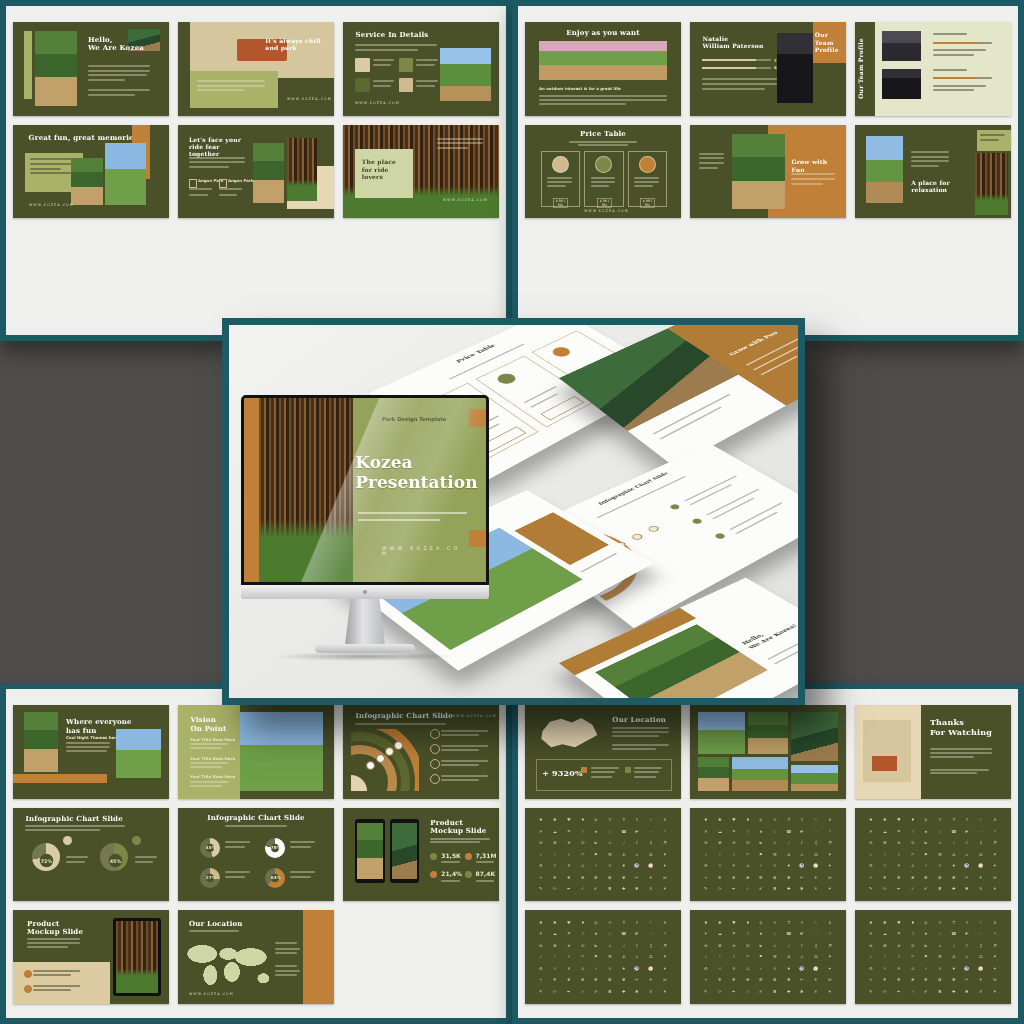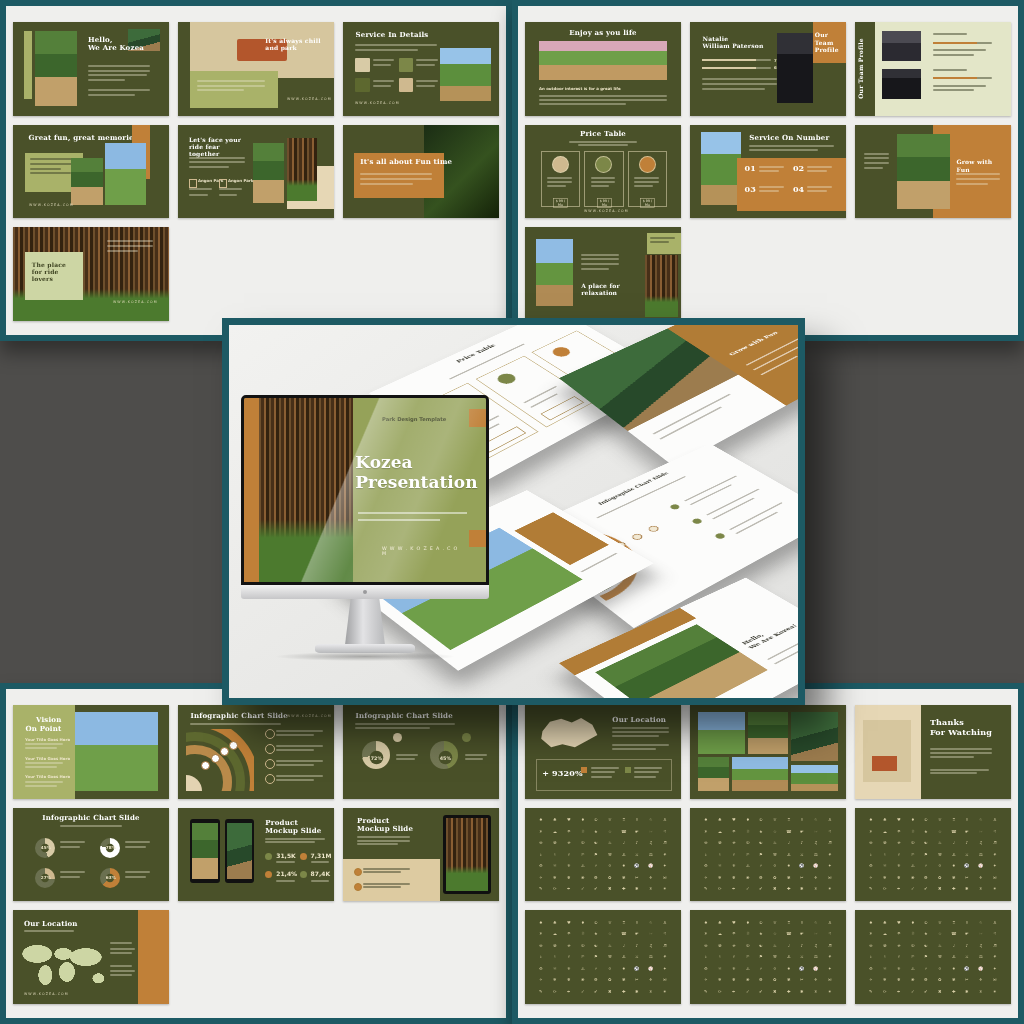--- a/index.html
+++ b/index.html
@@ -155,43 +155,35 @@
         <div style="position: absolute; left: 7%; top: 58%; width: 4%; height: 7%; border: 1px solid rgb(207, 185, 143);"></div>
         <div class="lbl" style="position: absolute; left: 13%; top: 57%;">Angon Park</div>
         <div class="ln" style="position: absolute; left: 7%; top: 68%; width: 15%;"></div>
         <div class="ln" style="position: absolute; left: 7%; top: 74%; width: 12%;"></div>
         <div style="position: absolute; left: 26%; top: 58%; width: 4%; height: 7%; border: 1px solid rgb(207, 185, 143);"></div>
         <div class="lbl" style="position: absolute; left: 32%; top: 57%;">Angon Park</div>
         <div class="ln" style="position: absolute; left: 26%; top: 68%; width: 15%;"></div>
         <div class="ln" style="position: absolute; left: 26%; top: 74%; width: 12%;"></div>
       </div>
       <div class="slide" style="position: relative;">
-        <div class="ph p-night" style="position: absolute; left: 52%; top: 0px; width: 48%; height: 100%;"></div>
-        <div class="bk-or" style="position: absolute; left: 7%; top: 30%; width: 58%; height: 48%;"></div>
-        <div class="h" style="position: absolute; left: 11%; top: 36%;">It's all about Fun time</div>
-        <div class="ln" style="position: absolute; left: 11%; top: 52%; width: 46%;"></div>
-        <div class="ln" style="position: absolute; left: 11%; top: 57%; width: 46%;"></div>
-        <div class="ln" style="position: absolute; left: 11%; top: 62%; width: 34%;"></div>
-      </div>
-      <div class="slide" style="position: relative;">
         <div class="ph p-forest" style="position: absolute; left: 0px; top: 0px; width: 100%; height: 100%;"></div>
         <div class="ln" style="position: absolute; left: 60%; top: 14%; width: 30%;"></div>
         <div class="ln" style="position: absolute; left: 60%; top: 19%; width: 30%;"></div>
         <div class="ln" style="position: absolute; left: 60%; top: 24%; width: 20%;"></div>
         <div style="position: absolute; left: 8%; top: 26%; width: 37%; height: 52%; background: rgb(205, 214, 164);"></div>
         <div class="h h-sm h-dark" style="position: absolute; left: 12%; top: 36%; width: 30%;">The place for ride
 lovers</div>
         <div class="ft" style="position: absolute; left: 64%; top: 78%;">WWW.KOZEA.COM</div>
       </div>
     </div>
 </div>
 <div class="panel" style="left:512px;top:0;">
   <div class="grid">
       <div class="slide" style="position: relative;">
-        <div class="h" style="position: absolute; left: 0px; top: 7%; width: 100%; text-align: center;">Enjoy as you life</div>
+        <div class="h" style="position: absolute; left: 0px; top: 7%; width: 100%; text-align: center;">Enjoy as you want</div>
         <div class="ph p-blossom" style="position: absolute; left: 9%; top: 20%; width: 82%; height: 42%;"></div>
         <div class="lbl" style="position: absolute; left: 9%; top: 68%;">An outdoor interest is for a great life</div>
         <div class="ln" style="position: absolute; left: 9%; top: 78%; width: 82%;"></div>
         <div class="ln" style="position: absolute; left: 9%; top: 82%; width: 82%;"></div>
         <div class="ln" style="position: absolute; left: 9%; top: 86%; width: 56%;"></div>
       </div>
       <div class="slide" style="position: relative;">
         <div class="bk-or" style="position: absolute; left: 79%; top: 0px; width: 21%; height: 44%;"></div>
         <div class="h h-sm" style="position: absolute; left: 80%; top: 10%; width: 19%;">Our Team
 Profile</div>
@@ -243,39 +235,20 @@
         <div class="btn" style="position: absolute; left: 42%; top: 74%; width: 16%;">$ 99 / Mo</div>
         <div style="position: absolute; left: 66%; top: 28%; width: 24%; height: 58%; border: 1px solid rgba(225, 216, 180, 0.55);"></div>
         <div class="c" style="position: absolute; left: 73%; top: 33%; width: 15px; height: 15px; background: rgb(192, 128, 56); border: 1px solid rgba(225, 216, 180, 0.7);"></div>
         <div class="ln" style="position: absolute; left: 70%; top: 56%; width: 16%;"></div>
         <div class="ln" style="position: absolute; left: 70%; top: 60%; width: 16%;"></div>
         <div class="ln" style="position: absolute; left: 70%; top: 64%; width: 12%;"></div>
         <div class="btn" style="position: absolute; left: 70%; top: 74%; width: 16%;">$ 99 / Mo</div>
         <div class="ft" style="position: absolute; left: 38%; top: 90%;">WWW.KOZEA.COM</div>
       </div>
       <div class="slide" style="position: relative;">
-        <div class="ph p-palms" style="position: absolute; left: 7%; top: 8%; width: 26%; height: 78%;"></div>
-        <div class="h" style="position: absolute; left: 38%; top: 10%;">Service On Number</div>
-        <div class="ln" style="position: absolute; left: 38%; top: 22%; width: 54%;"></div>
-        <div class="ln" style="position: absolute; left: 38%; top: 26%; width: 44%;"></div>
-        <div class="bk-or" style="position: absolute; left: 30%; top: 36%; width: 70%; height: 56%;"></div>
-        <div class="num" style="position: absolute; left: 35%; top: 41%;">01</div>
-        <div class="ln" style="position: absolute; left: 44%; top: 44%; width: 16%;"></div>
-        <div class="ln" style="position: absolute; left: 44%; top: 48%; width: 13%;"></div>
-        <div class="num" style="position: absolute; left: 66%; top: 41%;">02</div>
-        <div class="ln" style="position: absolute; left: 75%; top: 44%; width: 16%;"></div>
-        <div class="ln" style="position: absolute; left: 75%; top: 48%; width: 13%;"></div>
-        <div class="num" style="position: absolute; left: 35%; top: 63%;">03</div>
-        <div class="ln" style="position: absolute; left: 44%; top: 66%; width: 16%;"></div>
-        <div class="ln" style="position: absolute; left: 44%; top: 70%; width: 13%;"></div>
-        <div class="num" style="position: absolute; left: 66%; top: 63%;">04</div>
-        <div class="ln" style="position: absolute; left: 75%; top: 66%; width: 16%;"></div>
-        <div class="ln" style="position: absolute; left: 75%; top: 70%; width: 13%;"></div>
-      </div>
-      <div class="slide" style="position: relative;">
         <div class="bk-or" style="position: absolute; left: 50%; top: 0px; width: 50%; height: 100%;"></div>
         <div class="ph p-garden" style="position: absolute; left: 27%; top: 10%; width: 34%; height: 80%;"></div>
         <div class="ln" style="position: absolute; left: 6%; top: 30%; width: 16%;"></div>
         <div class="ln" style="position: absolute; left: 6%; top: 35%; width: 16%;"></div>
         <div class="ln" style="position: absolute; left: 6%; top: 40%; width: 16%;"></div>
         <div class="ln" style="position: absolute; left: 6%; top: 45%; width: 12%;"></div>
         <div class="h h-sm" style="position: absolute; left: 65%; top: 36%; width: 30%;">Grow with Fun</div>
         <div class="ln" style="position: absolute; left: 65%; top: 52%; width: 28%;"></div>
         <div class="ln" style="position: absolute; left: 65%; top: 57%; width: 28%;"></div>
         <div class="ln" style="position: absolute; left: 65%; top: 62%; width: 20%;"></div>
@@ -289,21 +262,32 @@
         <div class="ln" style="position: absolute; left: 36%; top: 33%; width: 24%;"></div>
         <div class="ln" style="position: absolute; left: 36%; top: 38%; width: 24%;"></div>
         <div class="ln" style="position: absolute; left: 36%; top: 43%; width: 18%;"></div>
         <div class="h h-sm" style="position: absolute; left: 36%; top: 58%; width: 28%;">A place for relaxation</div>
         <div class="ph p-forest" style="position: absolute; left: 77%; top: 30%; width: 21%; height: 66%;"></div>
       </div>
     </div>
 </div>
 <div class="panel" style="left:0;top:683px;">
   <div class="grid">
-      <div class="slide" style="position: relative; text-align: right;">
+      <div class="slide" style="position: relative;">
+        <div class="bk-or" style="position: absolute; left: 0px; top: 74%; width: 60%; height: 9%;"></div>
+        <div class="ph p-garden" style="position: absolute; left: 7%; top: 8%; width: 22%; height: 64%;"></div>
+        <div class="h" style="position: absolute; left: 34%; top: 14%;">Where everyone
+has fun</div>
+        <div class="lbl" style="position: absolute; left: 34%; top: 32%;">Cool Night Themes here</div>
+        <div class="ln" style="position: absolute; left: 34%; top: 40%; width: 28%;"></div>
+        <div class="ln" style="position: absolute; left: 34%; top: 44%; width: 28%;"></div>
+        <div class="ln" style="position: absolute; left: 34%; top: 48%; width: 26%;"></div>
+        <div class="ph p-grass" style="position: absolute; left: 66%; top: 26%; width: 29%; height: 52%;"></div>
+      </div>
+      <div class="slide" style="position: relative;">
         <div class="bk-sage" style="position: absolute; left: 0px; top: 0px; width: 40%; height: 100%;"></div>
         <div class="h" style="position: absolute; left: 8%; top: 12%;">Vision
 On Point</div>
         <div class="lbl" style="position: absolute; left: 8%; top: 34%;">Your Title Goes Here</div>
         <div class="ln" style="position: absolute; left: 8%; top: 41%; width: 24%;"></div>
         <div class="ln" style="position: absolute; left: 8%; top: 45%; width: 20%;"></div>
         <div class="lbl" style="position: absolute; left: 8%; top: 54%;">Your Title Goes Here</div>
         <div class="ln" style="position: absolute; left: 8%; top: 61%; width: 24%;"></div>
         <div class="ln" style="position: absolute; left: 8%; top: 65%; width: 20%;"></div>
         <div class="lbl" style="position: absolute; left: 8%; top: 74%;">Your Title Goes Here</div>

